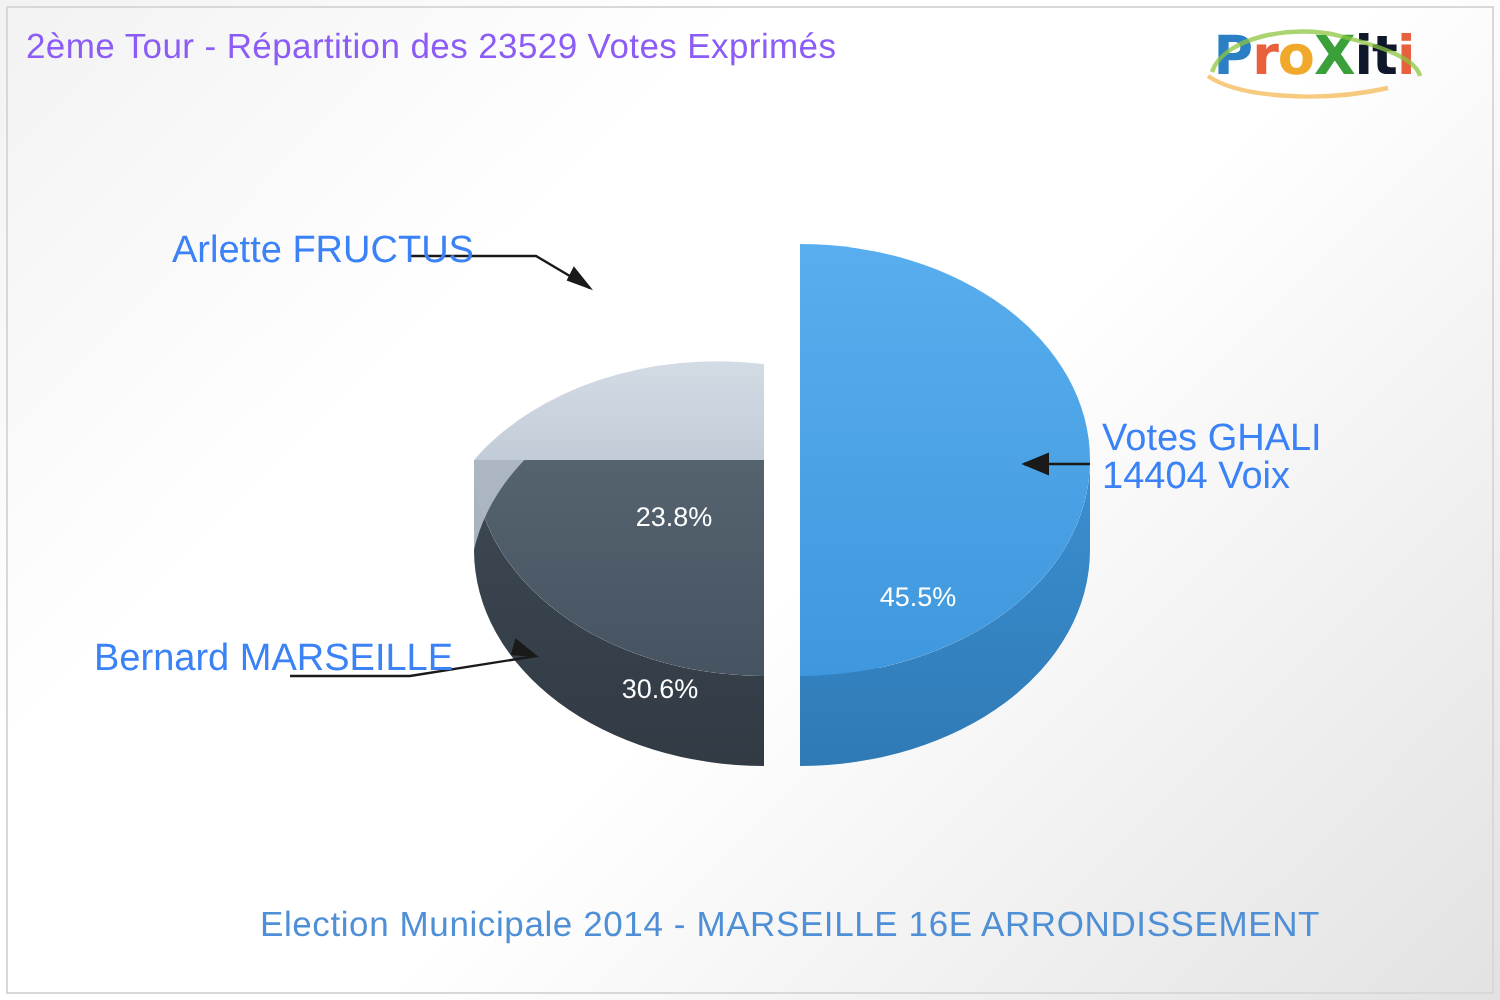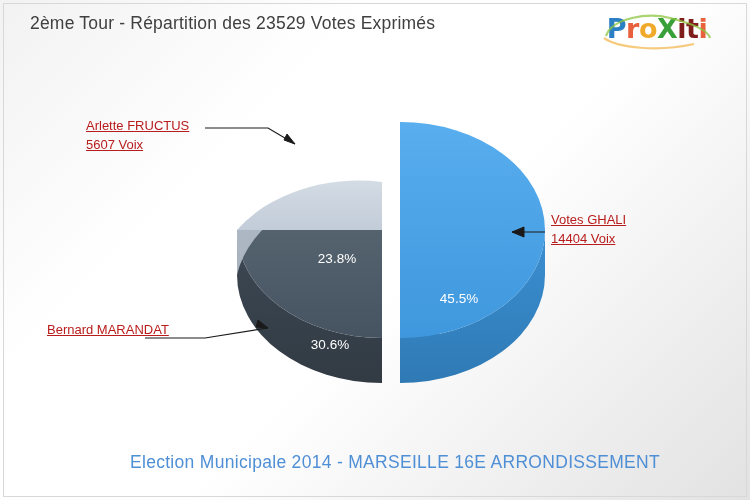--- a/index.html
+++ b/index.html
@@ -17,24 +17,24 @@
   .frame {
     position: absolute;
     left: 3px; top: 3px;
     width: 744px; height: 494px;
     border: 1px solid #d8d8d8;
     box-sizing: border-box;
     pointer-events: none;
   }
   #title {
     position: absolute;
-    left: 30px;
+    left: 13px;
     top: 13px;
     font-size: 17.5px;
-    color: #404040;
+    color: #8b5cf6;
     letter-spacing: 0.2px;
     white-space: nowrap;
   }
   #footer {
     position: absolute;
     left: 0;
     right: 0;
     top: 452px;
     text-align: center;
     font-size: 17.5px;
@@ -56,21 +56,21 @@
     font-size: 27px;
     font-family: "DejaVu Sans", sans-serif;
     font-weight: bold;
     letter-spacing: -0.5px;
     line-height: 34px;
   }
   #logo .c1 { color: #2b7fc4; }
   #logo .c2 { color: #e8603c; }
   #logo .c3 { color: #f0a92b; }
   #logo .c4 { color: #3aa03a; }
-  #logo .c5 { color: #7f1d1d; }
+  #logo .c5 { color: #0f172a; }
   #logo .c6 { color: #e8603c; }
   #logo .swoosh {
     position: absolute;
     left: 6px; top: 2px;
     width: 118px; height: 36px;
   }
   
   #chart-area {
     position: absolute;
     left: 0; top: 60px;
@@ -78,25 +78,24 @@
     height: 380px;
   }
   svg.pie { position: absolute; left: 0; top: 0; }
   .slice-label {
     font-size: 13.5px;
     fill: #ffffff;
     font-family: "Liberation Sans", sans-serif;
   }
   .callout-text {
     position: absolute;
-    font-size: 13px;
-    color: #b91c1c;
+    font-size: 19px;
+    color: #3b82f6;
     white-space: nowrap;
     line-height: 19px;
-    text-decoration: underline;
   }
   .callout-text .voix { display: block; }
 </style>
 </head>
 <body>
 
 <div class="frame"></div>
 
 <div id="title">2ème Tour - Répartition des 23529 Votes Exprimés</div>
 
@@ -167,25 +166,24 @@
       <path d="M 145 278 L 205 278 L 268 268" fill="none" stroke-width="1.2"></path>
       <polygon points="268,268 256,267 258,260"></polygon>
 
       <path d="M 545 172 L 512 172" fill="none" stroke-width="1.2"></path>
       <polygon points="512,172 524,167 524,177"></polygon>
     </g>
   </svg>
 
   <div class="callout-text" style="left:86px; top:56px;">
     <span>Arlette FRUCTUS</span>
-    <span class="voix">5607 Voix</span>
   </div>
 
   <div class="callout-text" style="left:47px; top:260px;">
-    <span>Bernard MARANDAT</span>
+    <span>Bernard MARSEILLE</span>
   </div>
 
   <div class="callout-text" style="left:551px; top:150px;">
     <span>Votes GHALI</span>
     <span class="voix">14404 Voix</span>
   </div>
 </div>
 
 <div id="footer">Election Municipale 2014 - MARSEILLE 16E  ARRONDISSEMENT</div>
 

